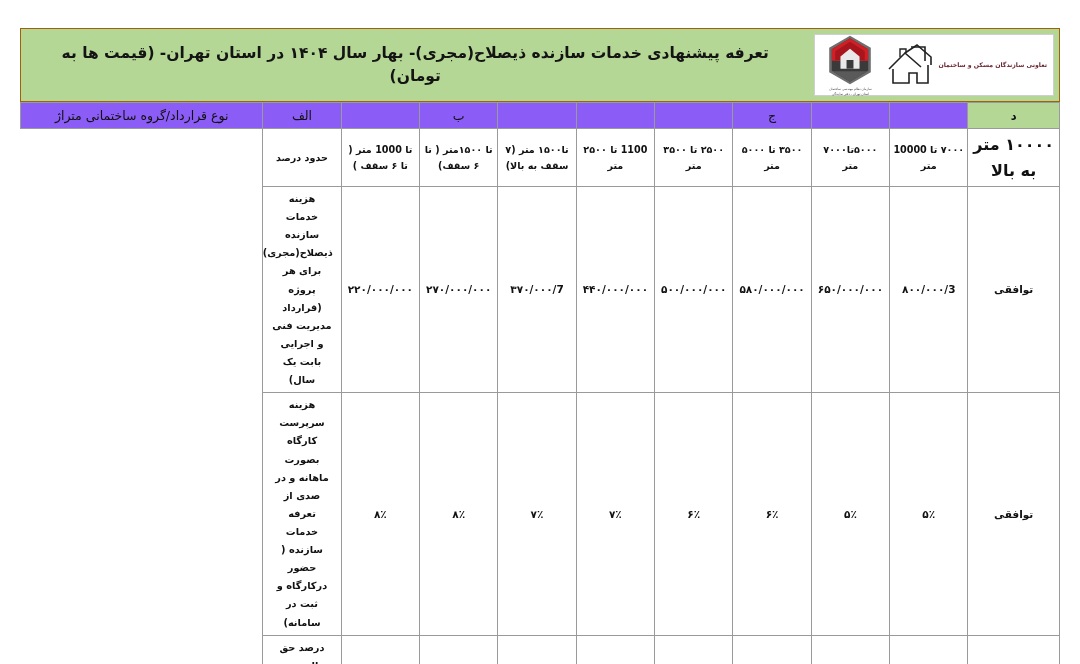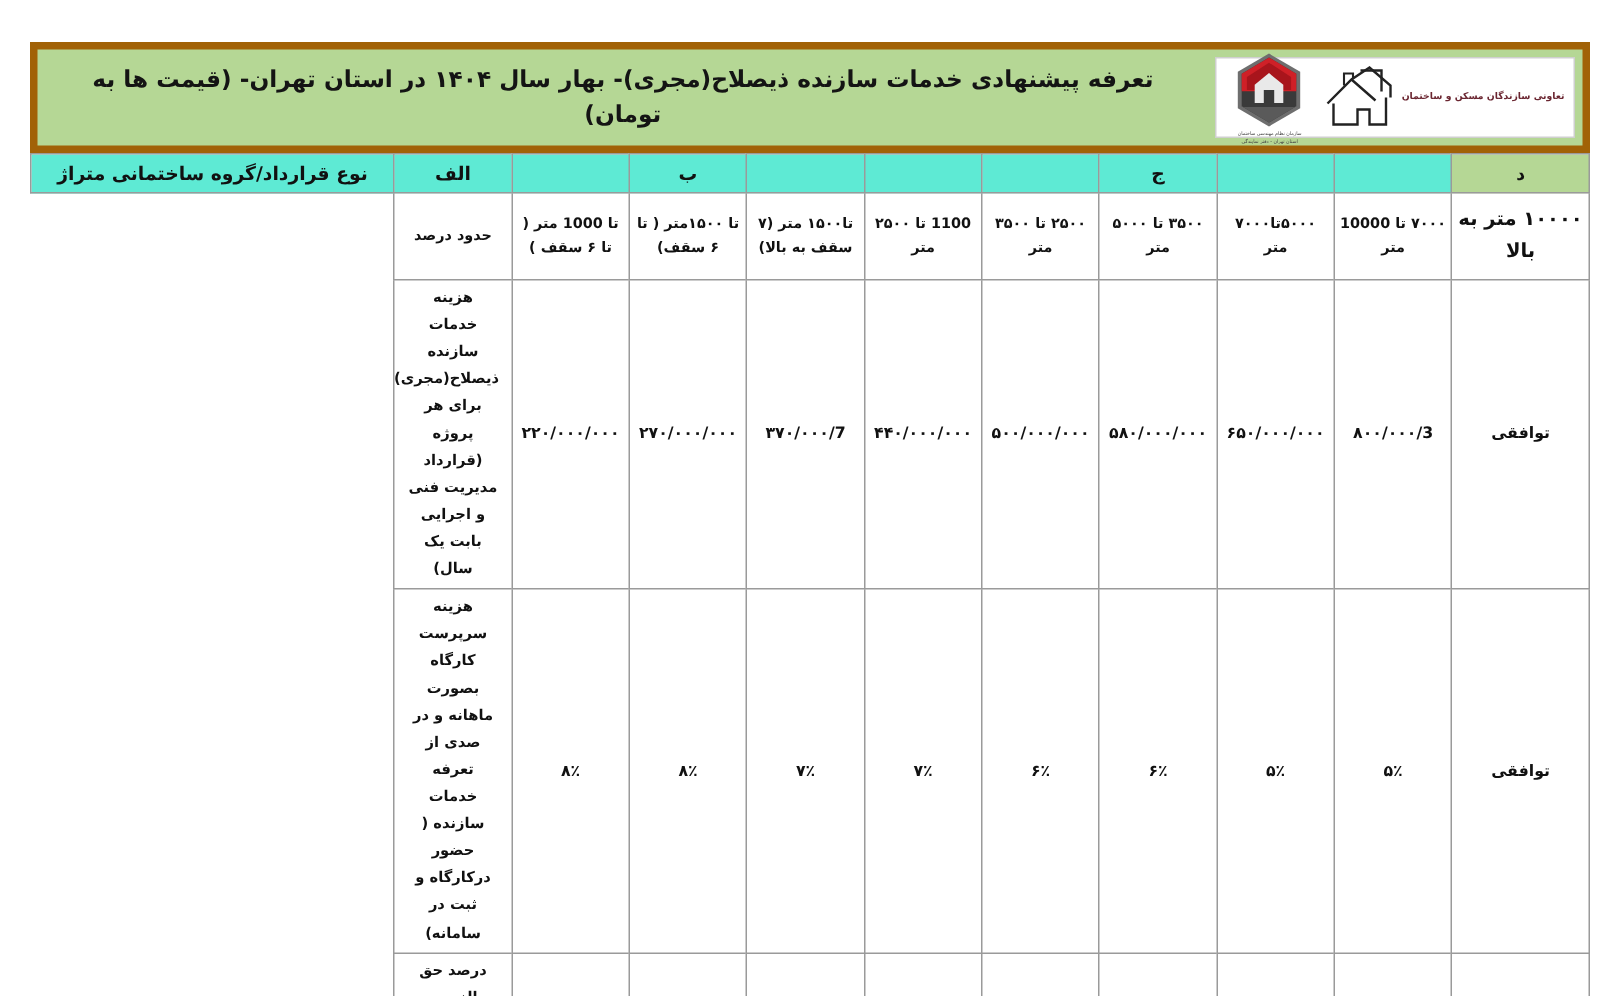--- a/index.html
+++ b/index.html
@@ -22,21 +22,21 @@
     height: 664px;
     box-sizing: border-box;
     padding: 28px 20px 20px 20px;
   }
 
   
   .header-band {
     display: flex;
     flex-direction: row-reverse;
     align-items: stretch;
-    border: 5px solid #a16207;
+    border: 1px solid #a16207;
     background: #b5d795;
     height: 74px;
     box-sizing: border-box;
   }
   .header-title-cell {
     flex: 1 1 auto;
     display: flex;
     align-items: center;
     justify-content: center;
     padding: 0 20px;
@@ -113,41 +113,41 @@
   table.tariff th,
   table.tariff td {
     border: 1px solid #9a9a9a;
     text-align: center;
     vertical-align: middle;
     color: #111;
     padding: 2px 3px;
     box-sizing: border-box;
   }
   .grp-row th {
-    background: #5eead4;
+    background: #8b5cf6;
     height: 26px;
     font-size: 12.5px;
-    font-weight: bold;
+    font-weight: normal;
     border-top: 2px solid #3f3f3f;
     border-bottom: 1px solid #8fae6f;
   }
   .grp-row th.first-col {
     background: #b5d795;
     font-size: 11.5px;
     font-weight: bold;
   }
   .sub-row th {
     background: #ffffff;
     height: 58px;
     font-size: 9.6px;
     font-weight: bold;
     line-height: 1.6;
   }
   .sub-row th.first-col {
-    font-size: 13px;
+    font-size: 16px;
     margin-top: 16px;
   }
   tbody td {
     background: #ffffff;
     height: 54px;
     font-size: 10.5px;
     font-weight: bold;
     line-height: 1.75;
   }
   tbody td.rowlabel {

